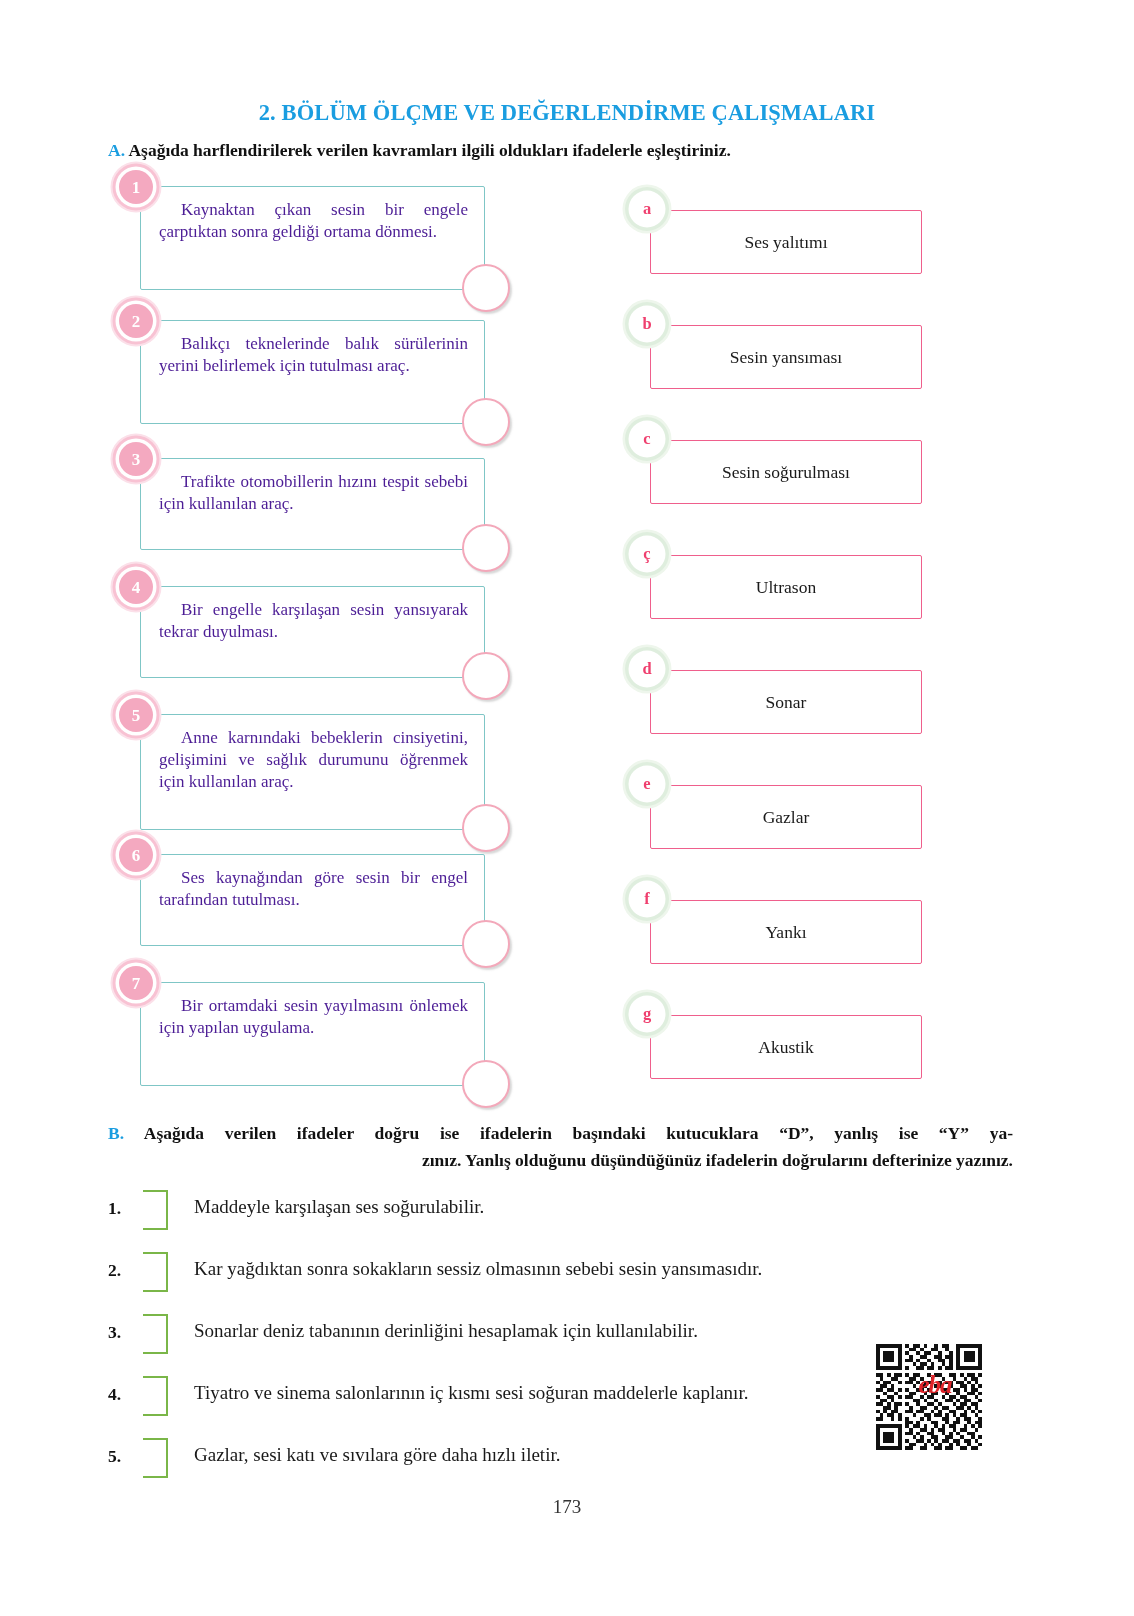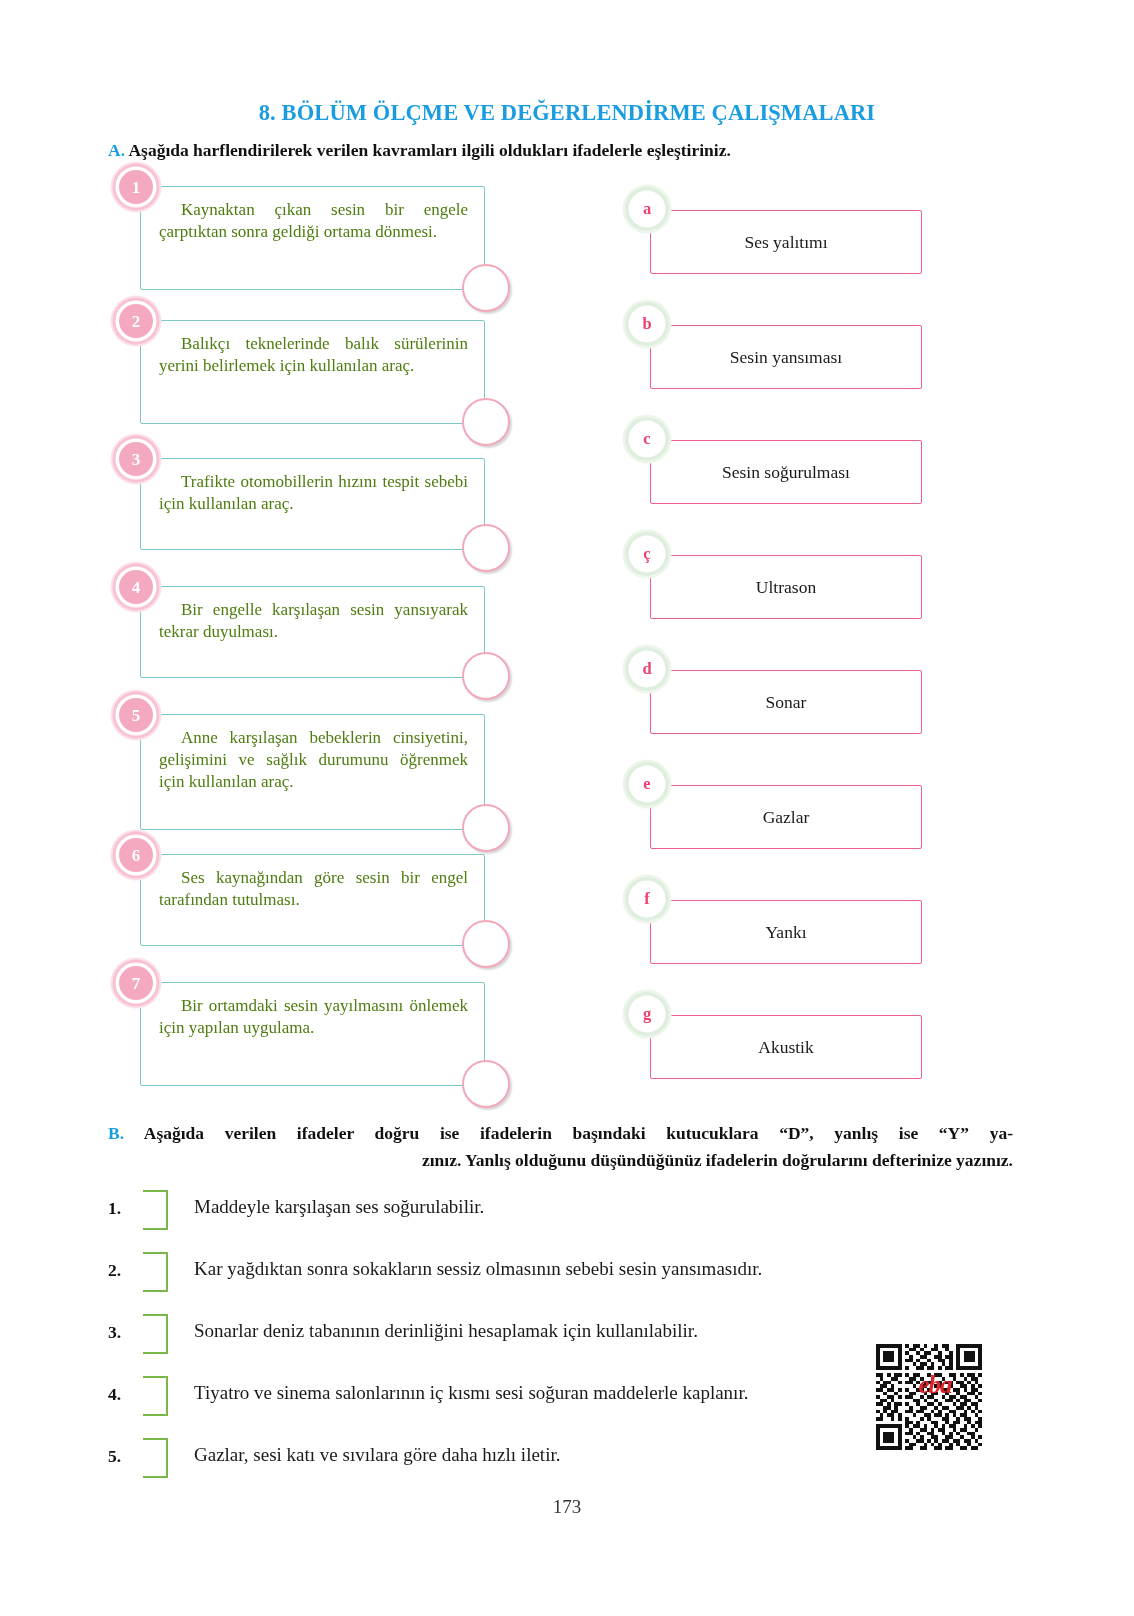--- a/index.html
+++ b/index.html
@@ -79,21 +79,21 @@
     border-radius: 2px;
     background: #fff;
     padding: 12px 16px 12px 18px;
   }
   .stmt-text {
     font-size: 17px;
     line-height: 1.30;
     text-align: justify;
     text-align-last: left;
     text-indent: 22px;
-    color: #4d7c0f;
+    color: #4c1d95;
     hyphens: manual;
   }
   .stmt-num {
     position: absolute;
     left: -22px;
     top: -17px;
     width: 34px;
     height: 34px;
     border-radius: 50%;
     background: #f4a9c0;
@@ -255,58 +255,58 @@
     text-align: center;
     font-size: 19px;
     color: #333;
   }
 </style>
 </head>
 <body>
 
 <div class="page">
 
-  <div class="chapter-title">8. BÖLÜM ÖLÇME VE DEĞERLENDİRME ÇALIŞMALARI</div>
+  <div class="chapter-title">2. BÖLÜM ÖLÇME VE DEĞERLENDİRME ÇALIŞMALARI</div>
 
   <div class="section-a-line">
     <span class="sec-letter">A.</span>
     <span>Aşağıda harflendirilerek verilen kavramları ilgili oldukları ifadelerle eşleştiriniz.</span>
   </div>
 
   <div class="match-area">
 
     <div class="left-col">
 
       <div class="stmt" style="top:0px; height:104px;">
         <span class="stmt-num">1</span>
         <div class="stmt-text">Kaynaktan çıkan sesin bir engele çarptıktan sonra geldiği ortama dönmesi.</div>
         <span class="stmt-dot"></span>
       </div>
 
       <div class="stmt" style="top:134px; height:104px;">
         <span class="stmt-num">2</span>
-        <div class="stmt-text">Balıkçı teknelerinde balık sürülerinin yerini belirlemek için kullanılan araç.</div>
+        <div class="stmt-text">Balıkçı teknelerinde balık sürülerinin yerini belirlemek için tutulması araç.</div>
         <span class="stmt-dot"></span>
       </div>
 
       <div class="stmt" style="top:272px; height:92px;">
         <span class="stmt-num">3</span>
         <div class="stmt-text">Trafikte otomobillerin hızını tespit sebebi için kullanılan araç.</div>
         <span class="stmt-dot"></span>
       </div>
 
       <div class="stmt" style="top:400px; height:92px;">
         <span class="stmt-num">4</span>
         <div class="stmt-text">Bir engelle karşılaşan sesin yansıyarak tekrar duyulması.</div>
         <span class="stmt-dot"></span>
       </div>
 
       <div class="stmt" style="top:528px; height:116px;">
         <span class="stmt-num">5</span>
-        <div class="stmt-text">Anne karşılaşan bebeklerin cinsiyetini, gelişimini ve sağlık durumunu öğrenmek için kullanılan araç.</div>
+        <div class="stmt-text">Anne karnındaki bebeklerin cinsiyetini, gelişimini ve sağlık durumunu öğrenmek için kullanılan araç.</div>
         <span class="stmt-dot"></span>
       </div>
 
       <div class="stmt" style="top:668px; height:92px;">
         <span class="stmt-num">6</span>
         <div class="stmt-text">Ses kaynağından göre sesin bir engel tarafından tutulması.</div>
         <span class="stmt-dot"></span>
       </div>
 
       <div class="stmt" style="top:796px; height:104px;">

